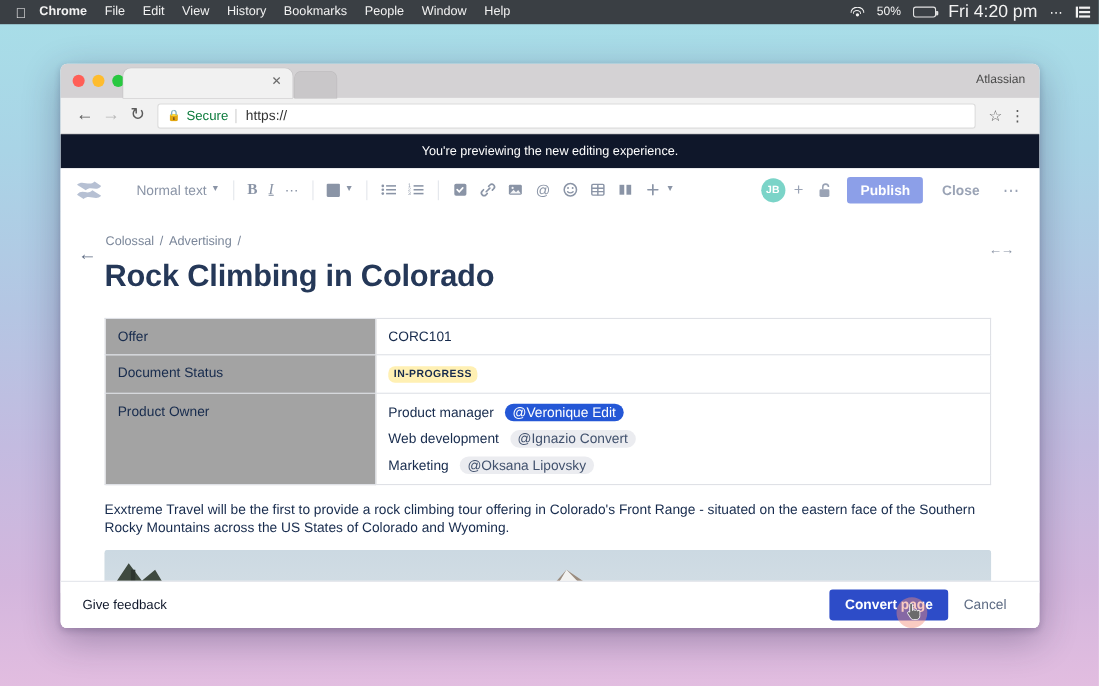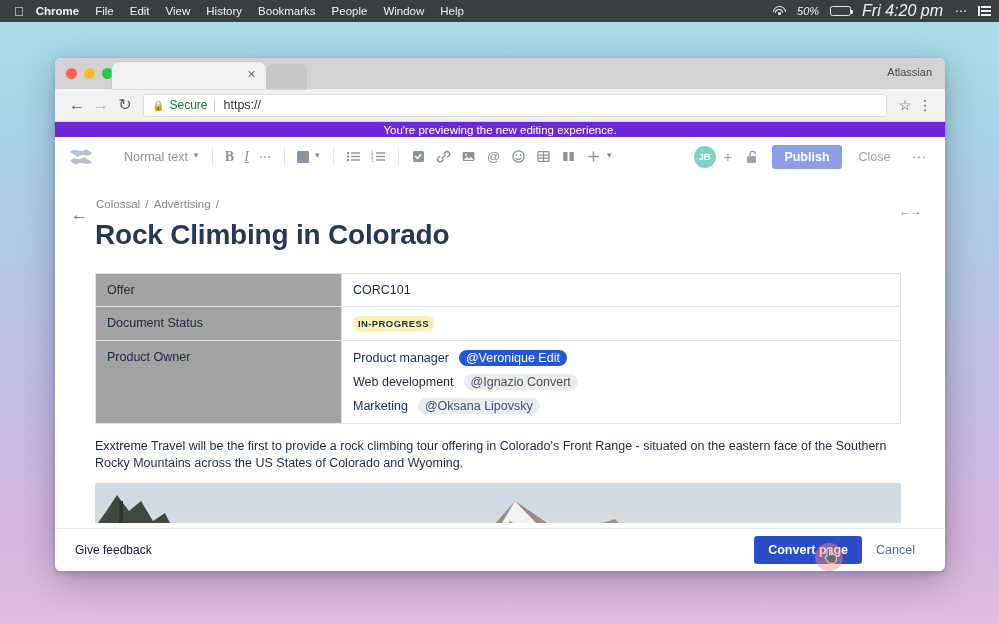--- a/index.html
+++ b/index.html
@@ -19,21 +19,21 @@
     background: #3a3f44;
     display: flex; align-items: center;
     color: #f2f2f2; font-size: 11.5px;
     padding: 0 8px;
     z-index: 50;
   }
   #menubar .apple { font-size: 13px; margin: 0 12px 0 6px; line-height: 1; }
   #menubar .mi { margin-right: 16px; white-space: nowrap; }
   #menubar .mi.bold { font-weight: bold; }
   #menubar .spacer { flex: 1; }
-  #menubar .right { display: flex; align-items: center; gap: 11px; font-style: italic; }
+  #menubar .right { display: flex; align-items: center; gap: 11px; }
   .wifi-icon { display: inline-block; width: 14px; height: 10px; position: relative; }
   .wifi-icon i {
     position: absolute; left: 50%; border: 1.3px solid #f2f2f2;
     border-bottom: none; border-radius: 50% 50% 0 0 / 100% 100% 0 0;
   }
   .wifi-icon i.a { width: 13px; height: 6px; margin-left: -6.5px; top: 0; }
   .wifi-icon i.b { width: 8px; height: 4px; margin-left: -4px; top: 2.5px; }
   .wifi-icon i.c { width: 3px; height: 3px; margin-left: -1.5px; top: 5.5px; border-radius: 50%; background: #f2f2f2; border: none; }
   .batt { display: inline-flex; align-items: center; gap: 2px; }
   .batt .shell {
@@ -98,21 +98,21 @@
     border: 1px solid #dcdcdc; font-size: 12px;
   }
   .lock { color: #0b7a3b; font-size: 10px; margin-right: 5px; }
   .secure-txt { color: #0b7a3b; font-size: 12px; margin-right: 7px; }
   .url-sep { width: 1px; height: 13px; background: #d0d0d0; margin-right: 8px; }
   .url-txt { color: #333; font-size: 12.5px; }
   .star, .kebab-chrome { color: #5b5b5b; font-size: 14px; width: 20px; text-align: center; }
 
   
   #banner {
-    height: 15px; background: #6d28d9; color: #fff;
+    height: 31px; background: #0f172a; color: #fff;
     display: flex; align-items: center; justify-content: center;
     font-size: 11.5px;
   }
   #edit-toolbar {
     height: 39px; background: #fff; display: flex; align-items: center;
     padding: 0 14px; position: relative;
   }
   .confl-logo { width: 24px; height: 20px; margin-right: 26px; position: relative; }
   .tb-item {
     display: flex; align-items: center; color: #8a94a6;
@@ -130,21 +130,21 @@
   .avatar {
     width: 22px; height: 22px; border-radius: 50%; background: #7bd4c8;
     color: #fff; font-size: 9.5px; font-weight: bold;
     display: flex; align-items: center; justify-content: center;
   }
   .plus-ghost { color: #9aa3b5; font-size: 15px; }
   .btn-publish {
     background: #8c9fe8; color: #fff; font-size: 12.5px; font-weight: bold;
     padding: 5px 12px; border-radius: 3px; border: none;
   }
-  .btn-close { color: #9aa3b5; font-size: 12.5px; padding: 5px 9px; }
+  .btn-close { color: #9aa3b5; font-size: 12.5px; padding: 5px 9px; font-weight: bold; }
   .kebab { color: #9aa3b5; font-size: 15px; letter-spacing: .5px; padding: 0 4px; }
 
   #page-body {
     background: #fff; height: 347px; position: relative; overflow: hidden;
   }
   .back-arrow {
     position: absolute; left: 16px; top: 29px; color: #5e6c84; font-size: 17px;
   }
   .expand-icon {
     position: absolute; right: 24px; top: 28px; color: #8993a4; font-size: 12px;

